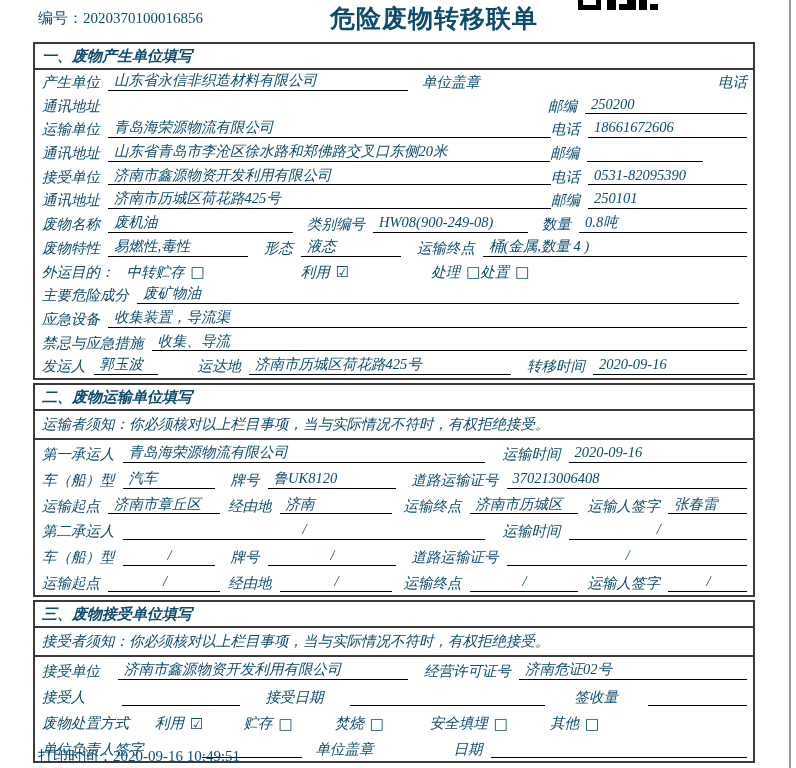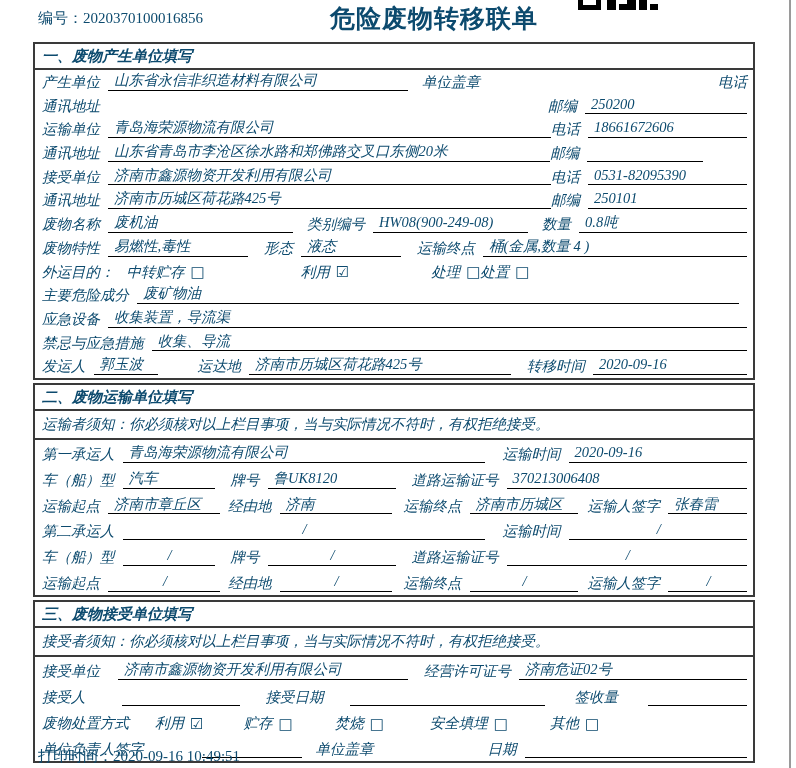--- a/index.html
+++ b/index.html
@@ -243,21 +243,21 @@
         <span class="opt" style="margin-left:46px">安全填埋</span>
         <span class="box">□</span>
         <span class="opt" style="margin-left:42px">其他</span>
         <span class="box">□</span>
       </div>
 
       <div class="row">
         <span class="lbl">单位负责人签字</span>
         <span class="fill" style="width:100px;margin-left:58px"></span>
         <span class="lbl" style="margin-left:14px">单位盖章</span>
-        <span class="lbl" style="margin-left:114px">日期</span>
+        <span class="lbl" style="margin-left:80px">日期</span>
         <span class="fill grow"></span>
       </div>
     </div>
   </div>
 
   <div class="footer"><span>打印时间：</span><span>2020-09-16 10:49:51</span></div>
 
 </div>
 
 </body></html>

